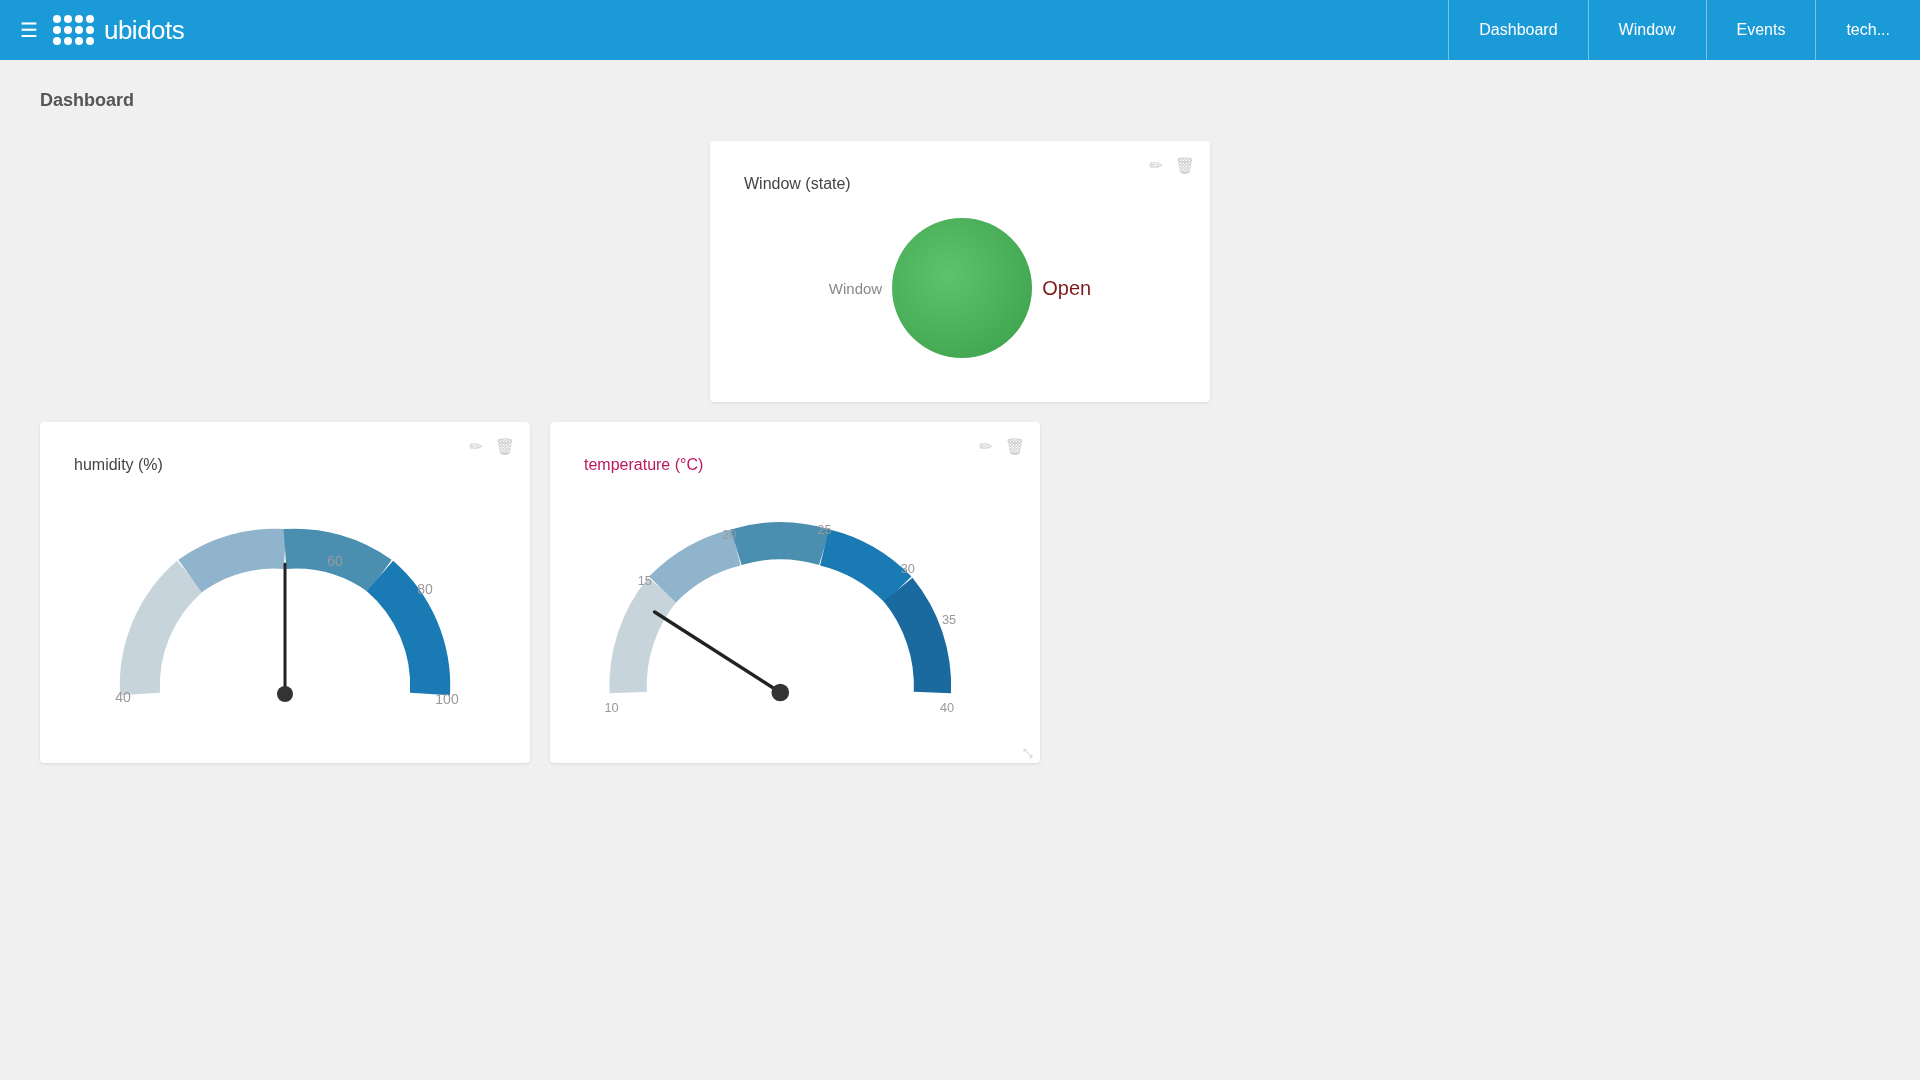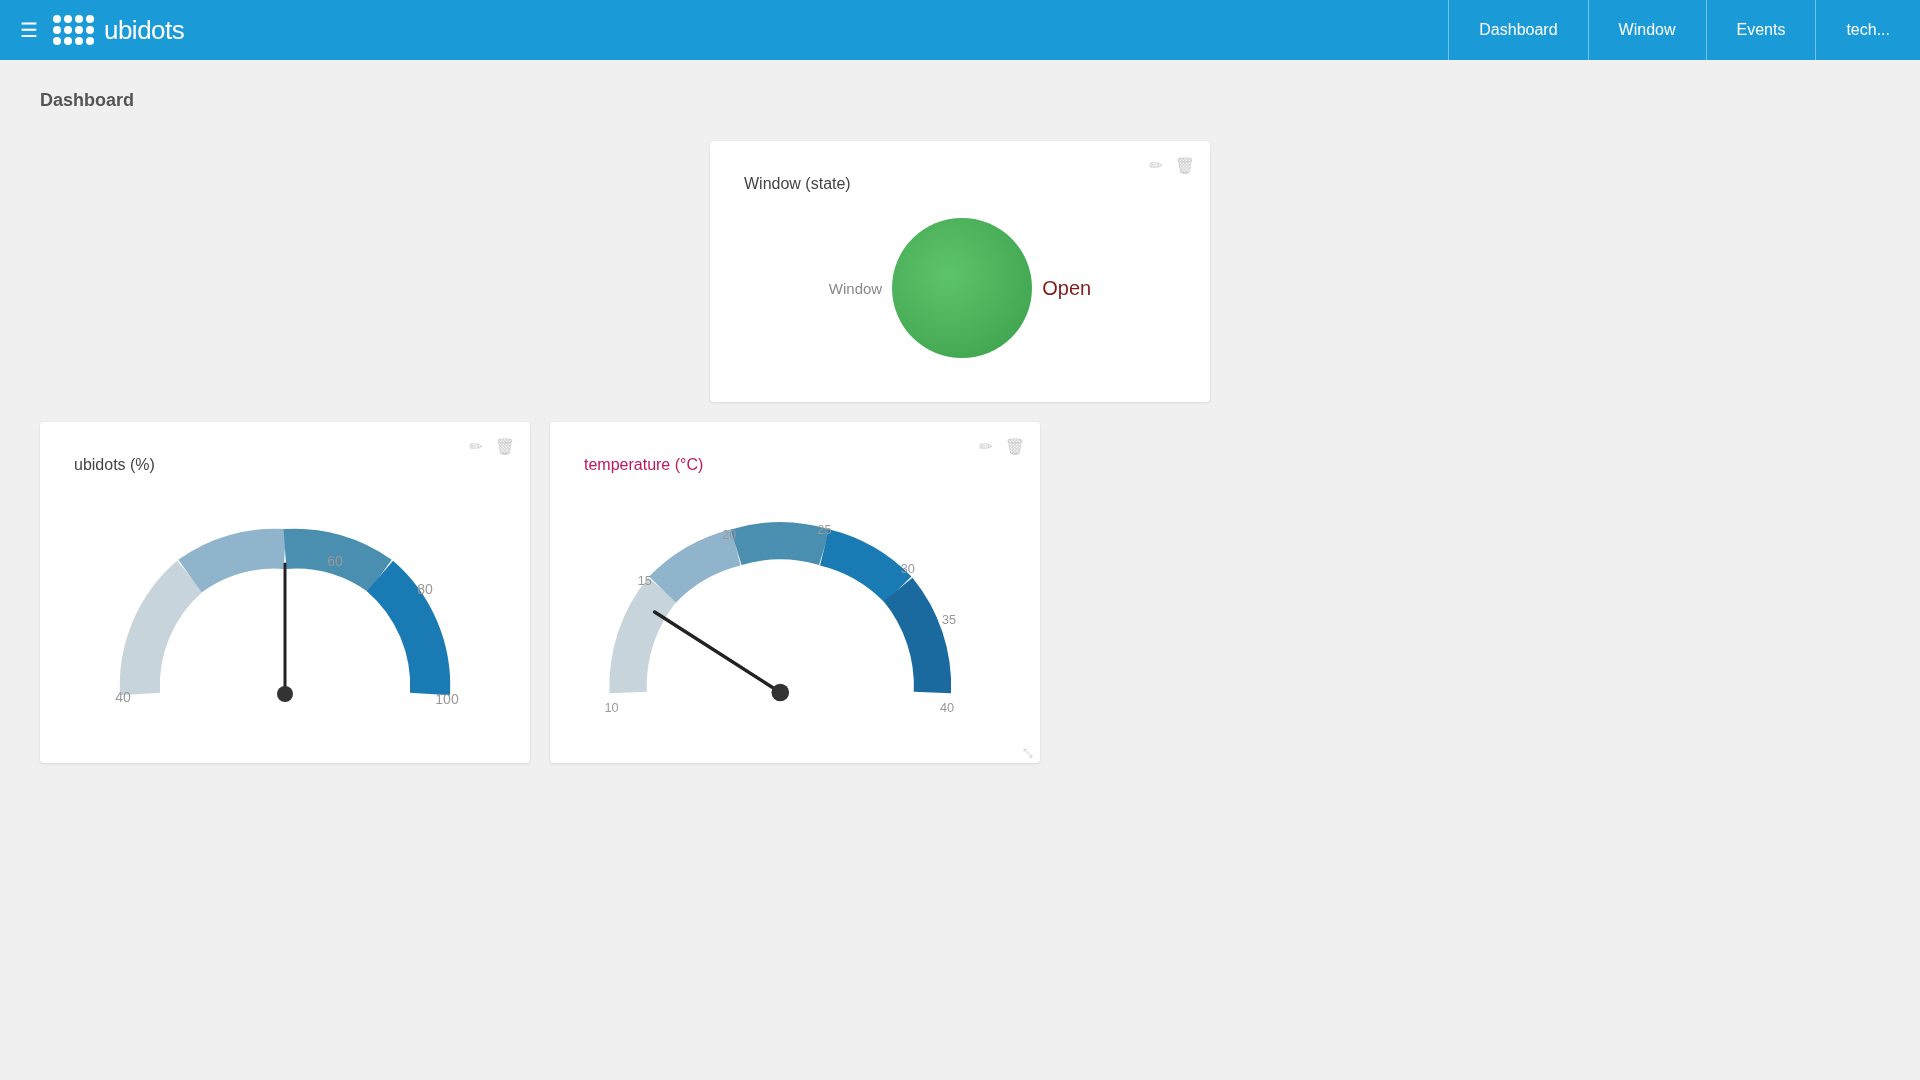--- a/index.html
+++ b/index.html
@@ -225,21 +225,21 @@
           <span class="state-label-bottom">Open</span>
         </div>
 
       </div>
     </div>
   </div>
 
   <div class="widgets-row2">
 
     <div class="widget-card gauge-widget">
-      <div class="widget-title">ubidots (%)</div>
+      <div class="widget-title">humidity (%)</div>
       <div class="widget-actions">
         <span class="widget-action-btn">✏</span>
         <span class="widget-action-btn">🗑</span>
       </div>
       <div class="gauge-container">
         <svg width="380" height="220" viewBox="0 0 380 220">
 
           <path d="M 45 190 A 145 145 0 0 1 95 72" stroke="#c8d4dc" stroke-width="40" fill="none" stroke-linecap="butt"></path>
 
           <path d="M 95 72 A 145 145 0 0 1 190 45" stroke="#8fb4cc" stroke-width="40" fill="none" stroke-linecap="butt"></path>

